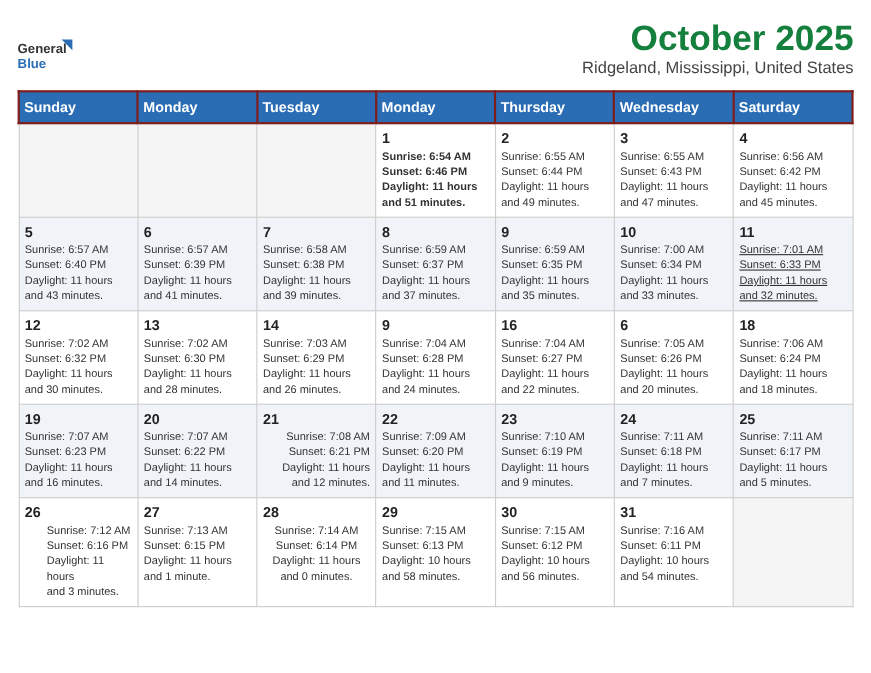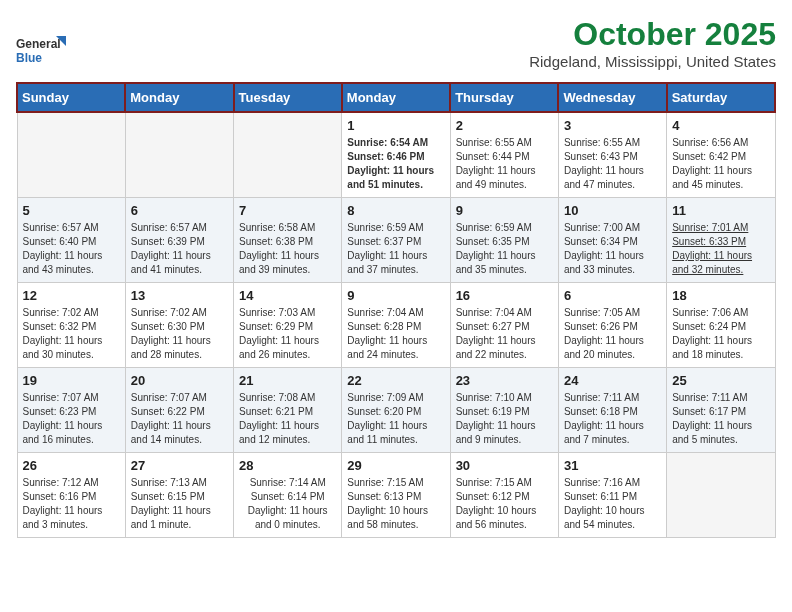--- a/index.html
+++ b/index.html
@@ -251,21 +251,21 @@
         </td>
         <td>
           <span class="day-number">20</span>
           <div class="day-info" style="white-space: pre-line;">Sunrise: 7:07 AM
 Sunset: 6:22 PM
 Daylight: 11 hours
 and 14 minutes.</div>
         </td>
         <td>
           <span class="day-number">21</span>
-          <div class="day-info" style="white-space: pre-line;">Sunrise: 7:08 AM
+          <div class="day-info" style="white-space: pre-line; text-align: right;">Sunrise: 7:08 AM
 Sunset: 6:21 PM
 Daylight: 11 hours
 and 12 minutes.</div>
         </td>
         <td>
           <span class="day-number">22</span>
           <div class="day-info" style="white-space: pre-line;">Sunrise: 7:09 AM
 Sunset: 6:20 PM
 Daylight: 11 hours
 and 11 minutes.</div>
@@ -288,21 +288,21 @@
           <span class="day-number">25</span>
           <div class="day-info" style="white-space: pre-line;">Sunrise: 7:11 AM
 Sunset: 6:17 PM
 Daylight: 11 hours
 and 5 minutes.</div>
         </td>
       </tr>
       <tr>
         <td>
           <span class="day-number">26</span>
-          <div class="day-info" style="white-space: pre-line;">Sunrise: 7:12 AM
+          <div class="day-info" style="white-space: pre-line; margin-left: 20px;">Sunrise: 7:12 AM
 Sunset: 6:16 PM
 Daylight: 11 hours
 and 3 minutes.</div>
         </td>
         <td>
           <span class="day-number">27</span>
           <div class="day-info" style="white-space: pre-line;">Sunrise: 7:13 AM
 Sunset: 6:15 PM
 Daylight: 11 hours
 and 1 minute.</div>

